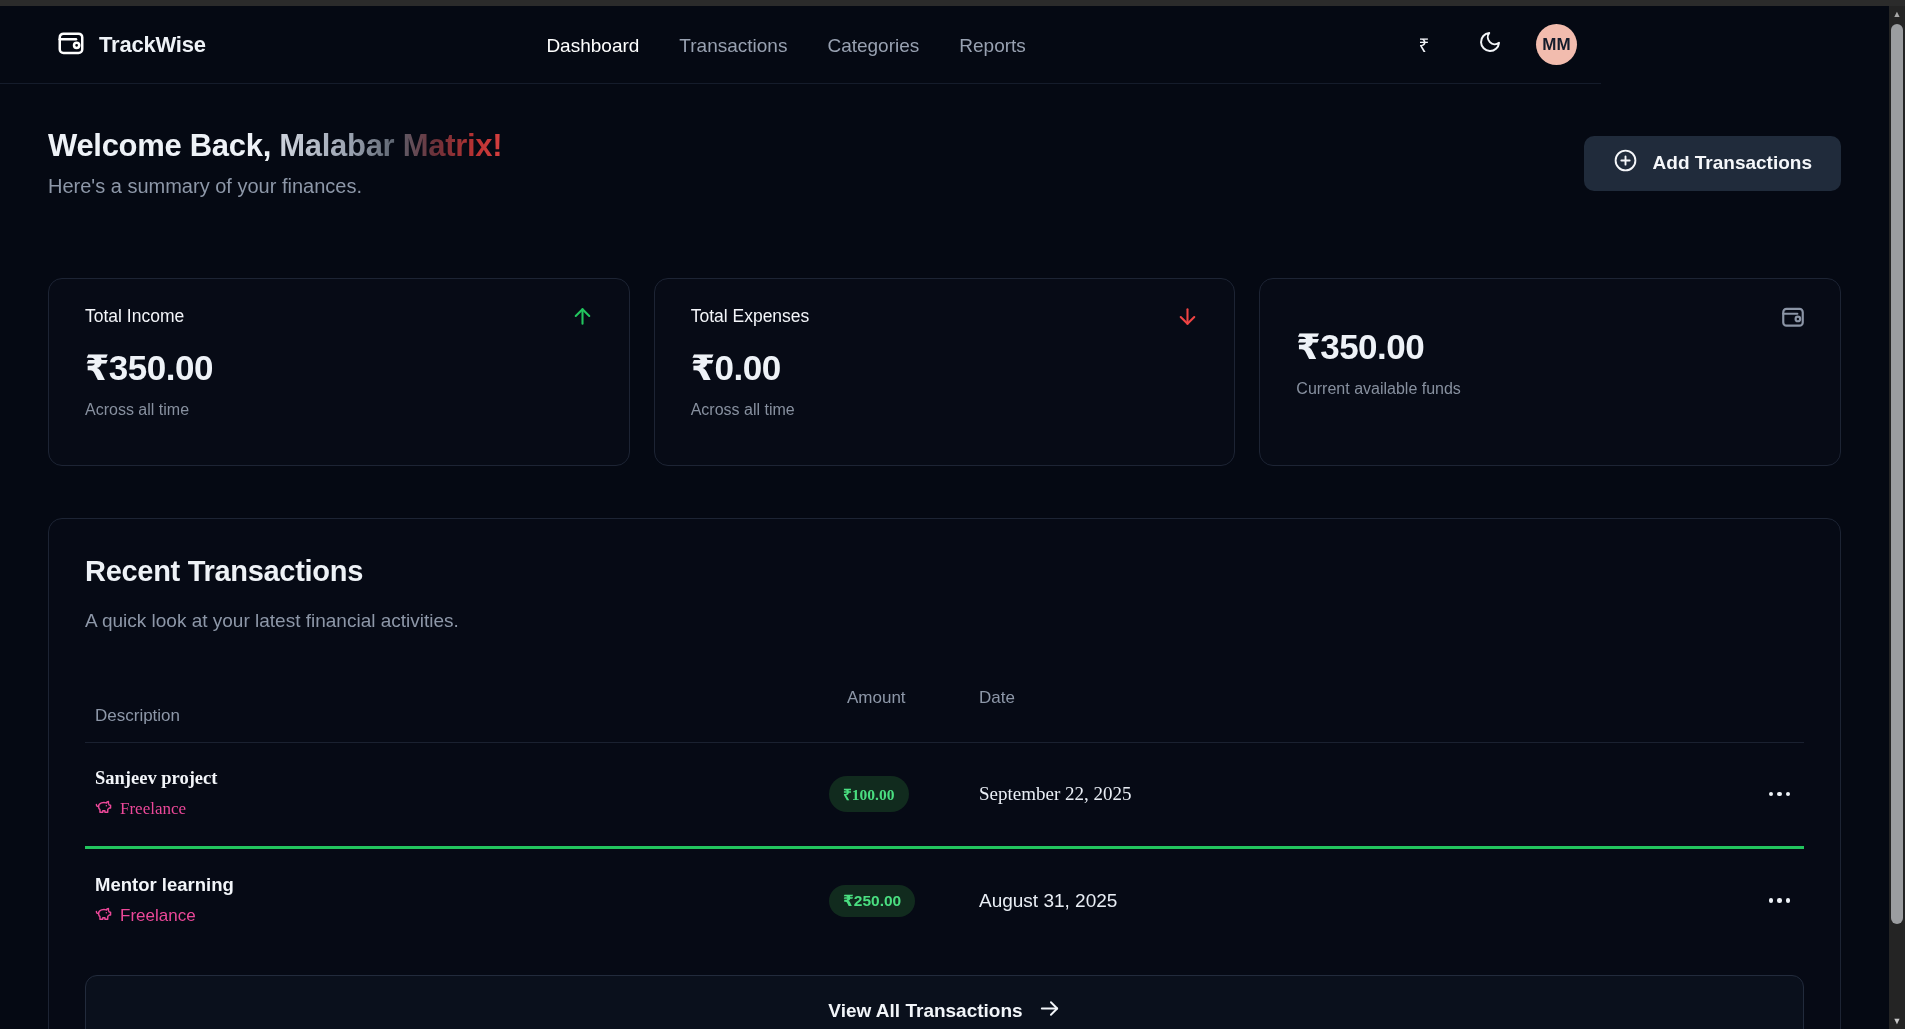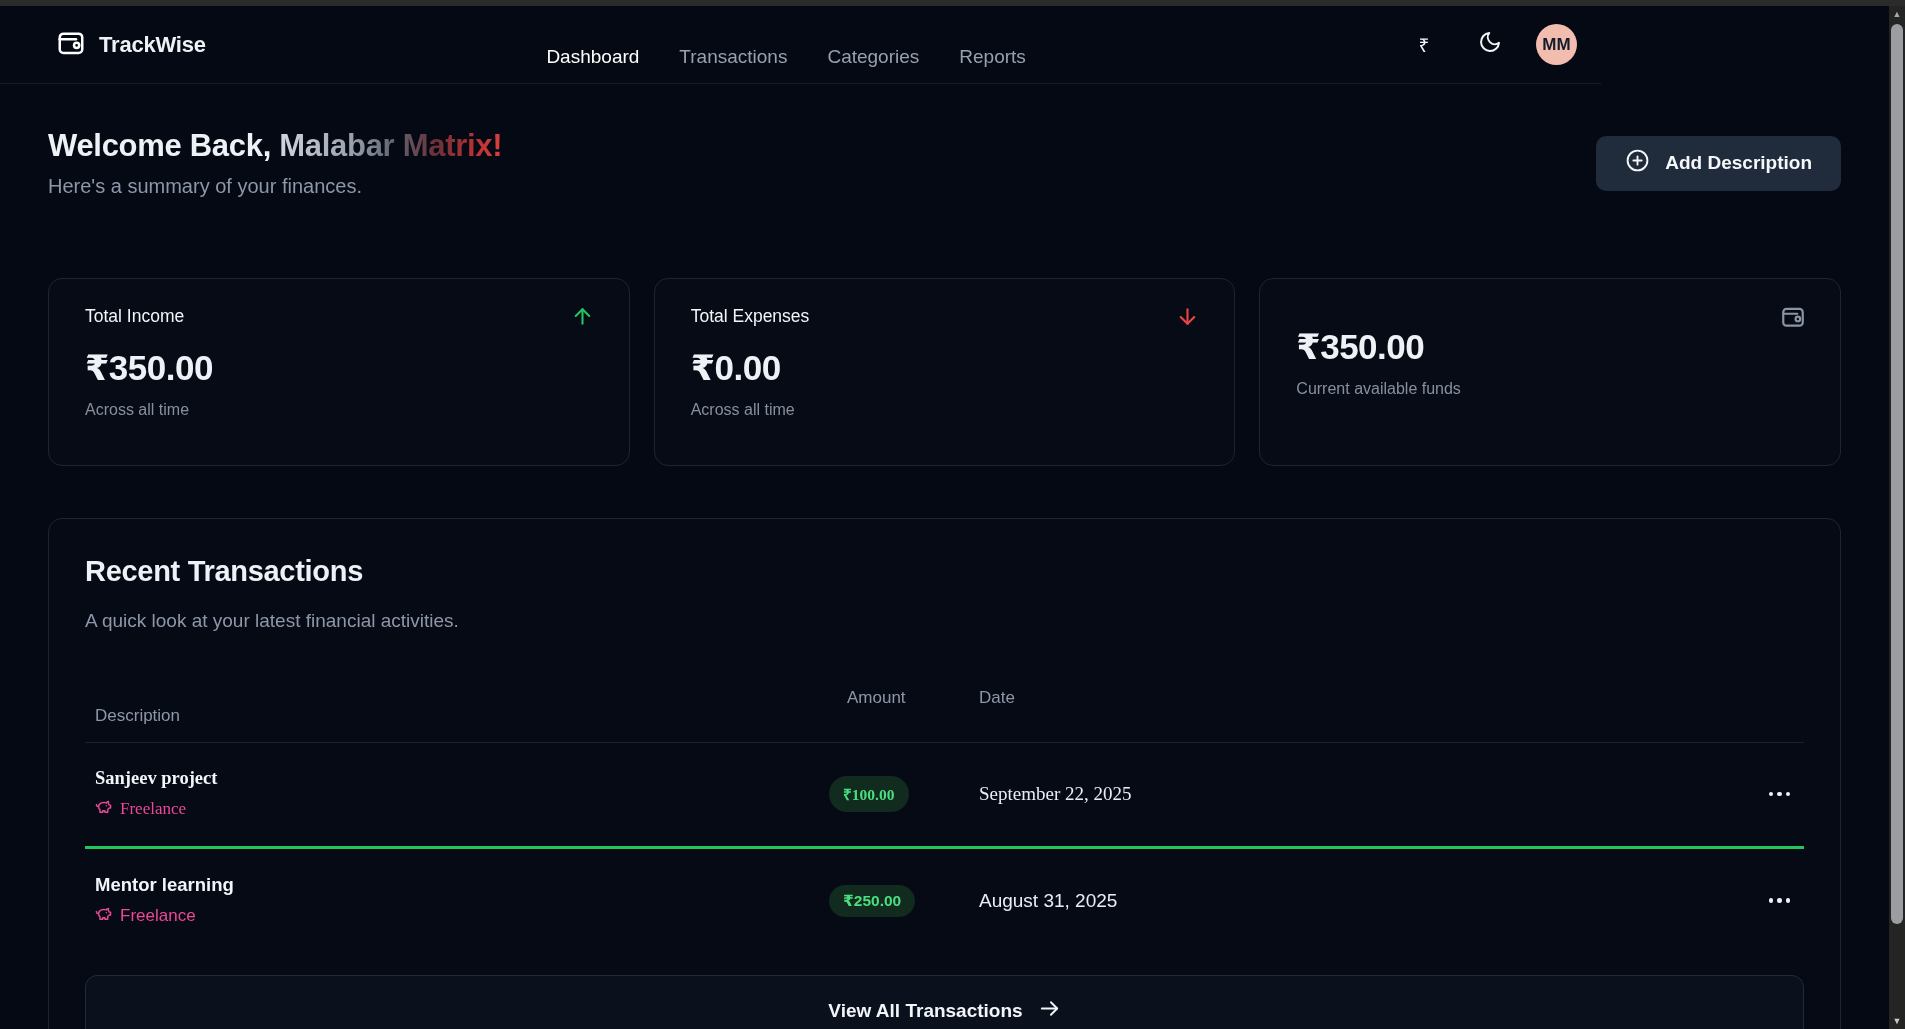--- a/index.html
+++ b/index.html
@@ -23,21 +23,21 @@
   .header {
     height:78px; margin-top:6px; padding:0 24px 0 56px;
     display:flex; align-items:center; position:relative;
     border-bottom:1px solid #151c2b;
     width:1601px;
   }
   .brand { display:flex; align-items:center; gap:13px; }
   .brand svg { color:#ffffff; }
   .brand-name { font-size:22px; font-weight:bold; letter-spacing:-0.2px; }
   .nav-links {
-    position:absolute; left:50%; top:12px; height:100%; transform:translateX(-53%);
+    position:absolute; left:50%; top:1px; height:100%; transform:translateX(-53%);
     display:flex; align-items:center; gap:40px;
   }
   .nav-link { font-size:19px; color:#98a1b1; text-decoration:none; cursor:pointer; }
   .nav-link.active { color:#ffffff; font-weight:500; }
   .header-right { margin-left:auto; display:flex; align-items:center; gap:26px; }
   .icon-btn { width:40px; height:40px; display:flex; align-items:center; justify-content:center;
     background:transparent; border:none; color:#f2f4f8; cursor:pointer; font-size:19px; }
   .avatar {
     width:41px; height:41px; border-radius:50%;
     background:var(--avatar-bg,#f2bcae); color:#141c2b;
@@ -173,21 +173,21 @@
       <h1 class="welcome-title"><span>Welcome Back, </span><span class="welcome-username">Malabar Matrix!</span></h1>
       <div class="welcome-subtitle">Here's a summary of your finances.</div>
     </div>
     <button class="add-btn">
       <span>
         <svg width="25" height="25" viewBox="0 0 24 24" fill="none" stroke="currentColor" stroke-width="1.8" stroke-linecap="round">
           <circle cx="12" cy="12" r="9.5"></circle>
           <path d="M12 8v8M8 12h8"></path>
         </svg>
       </span>
-      <span>Add Description</span>
+      <span>Add Transactions</span>
     </button>
   </div>
 
   <section class="stats-row">
 
     <div class="stat-card">
       <div class="stat-title">Total Income</div>
       <div class="stat-value">₹350.00</div>
       <div class="stat-caption">Across all time</div>
       <span class="stat-icon green">

